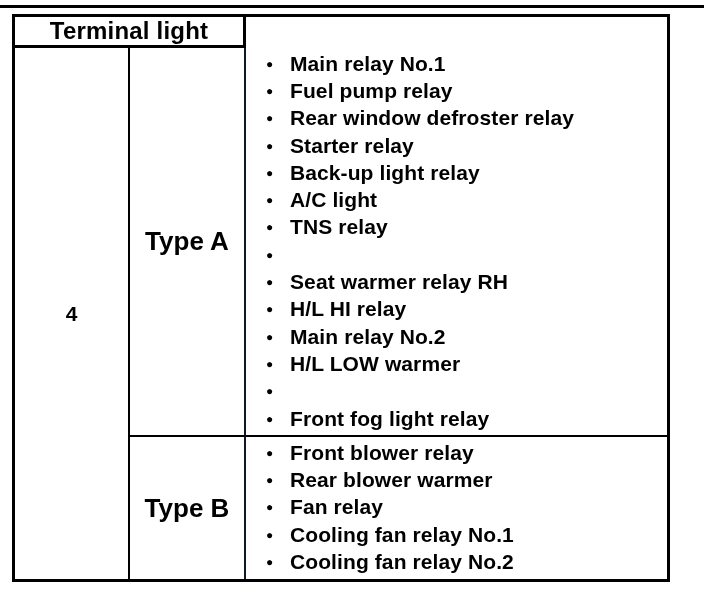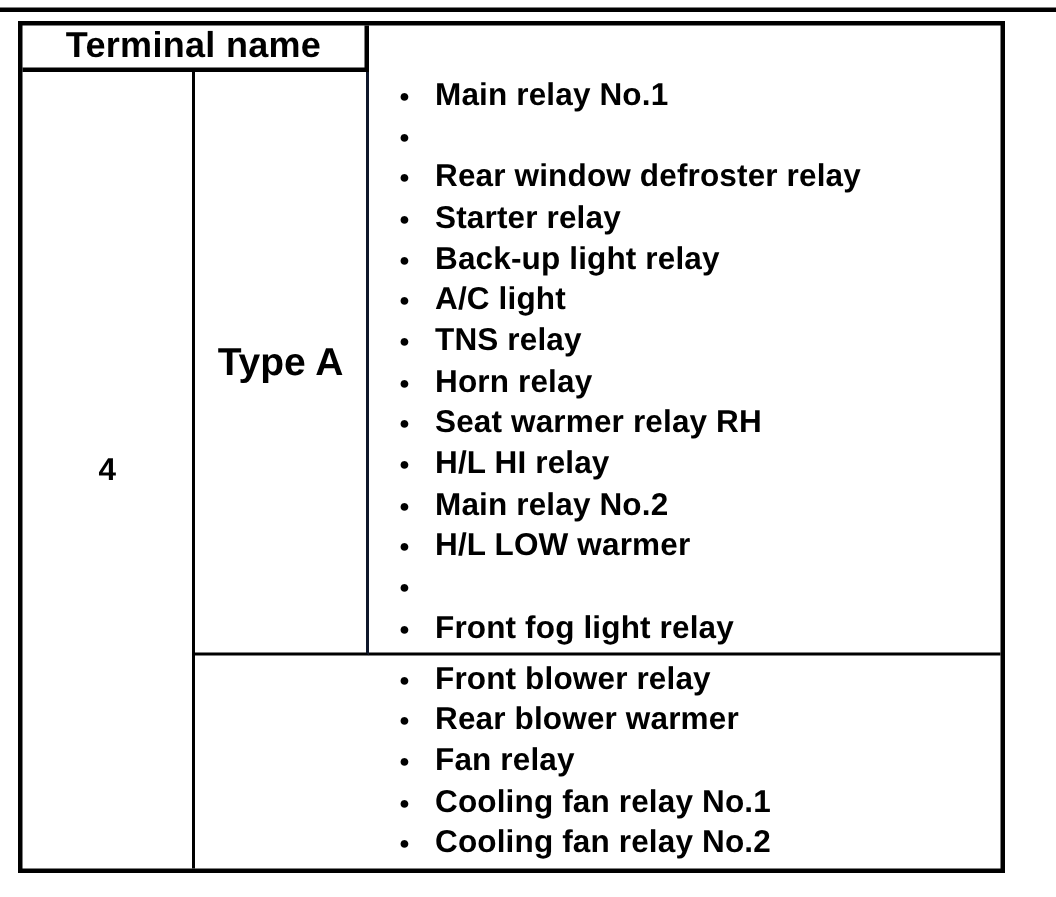--- a/index.html
+++ b/index.html
@@ -83,39 +83,40 @@
   }
 </style>
 </head>
 <body>
 
 <div class="page">
   <div class="top-rule"></div>
 
   <div class="relay-table">
 
-    <div class="cell hdr hdr-terminal">Terminal name</div>
+    <div class="cell hdr hdr-terminal">Terminal light</div>
 
 
     <div class="cell terminal-cell">
       <span>4</span>
     </div>
 
     <div class="cell type-cell type-a-cell">Type A</div>
 
     <div class="parts-cell parts-a-cell">
       <ul class="parts-list">
 
           <li class="part-item">
             <span class="bullet">●</span>
             <span class="part-text">Main relay No.1</span>
           </li>
 
           <li class="part-item">
             <span class="bullet">●</span>
+            <span class="part-text">Fuel pump relay</span>
           </li>
 
           <li class="part-item">
             <span class="bullet">●</span>
             <span class="part-text">Rear window defroster relay</span>
           </li>
 
           <li class="part-item">
             <span class="bullet">●</span>
             <span class="part-text">Starter relay</span>
@@ -131,21 +132,20 @@
             <span class="part-text">A/C light</span>
           </li>
 
           <li class="part-item">
             <span class="bullet">●</span>
             <span class="part-text">TNS relay</span>
           </li>
 
           <li class="part-item">
             <span class="bullet">●</span>
-            <span class="part-text">Horn relay</span>
           </li>
 
           <li class="part-item">
             <span class="bullet">●</span>
             <span class="part-text">Seat warmer relay RH</span>
           </li>
 
           <li class="part-item">
             <span class="bullet">●</span>
             <span class="part-text">H/L HI relay</span>
@@ -165,20 +165,21 @@
             <span class="bullet">●</span>
           </li>
 
           <li class="part-item">
             <span class="bullet">●</span>
             <span class="part-text">Front fog light relay</span>
           </li>
         </ul>
     </div>
 
+    <div class="cell type-cell type-b-cell">Type B</div>
 
     <div class="parts-cell parts-b-cell">
       <ul class="parts-list">
 
           <li class="part-item">
             <span class="bullet">●</span>
             <span class="part-text">Front blower relay</span>
           </li>
 
           <li class="part-item">

